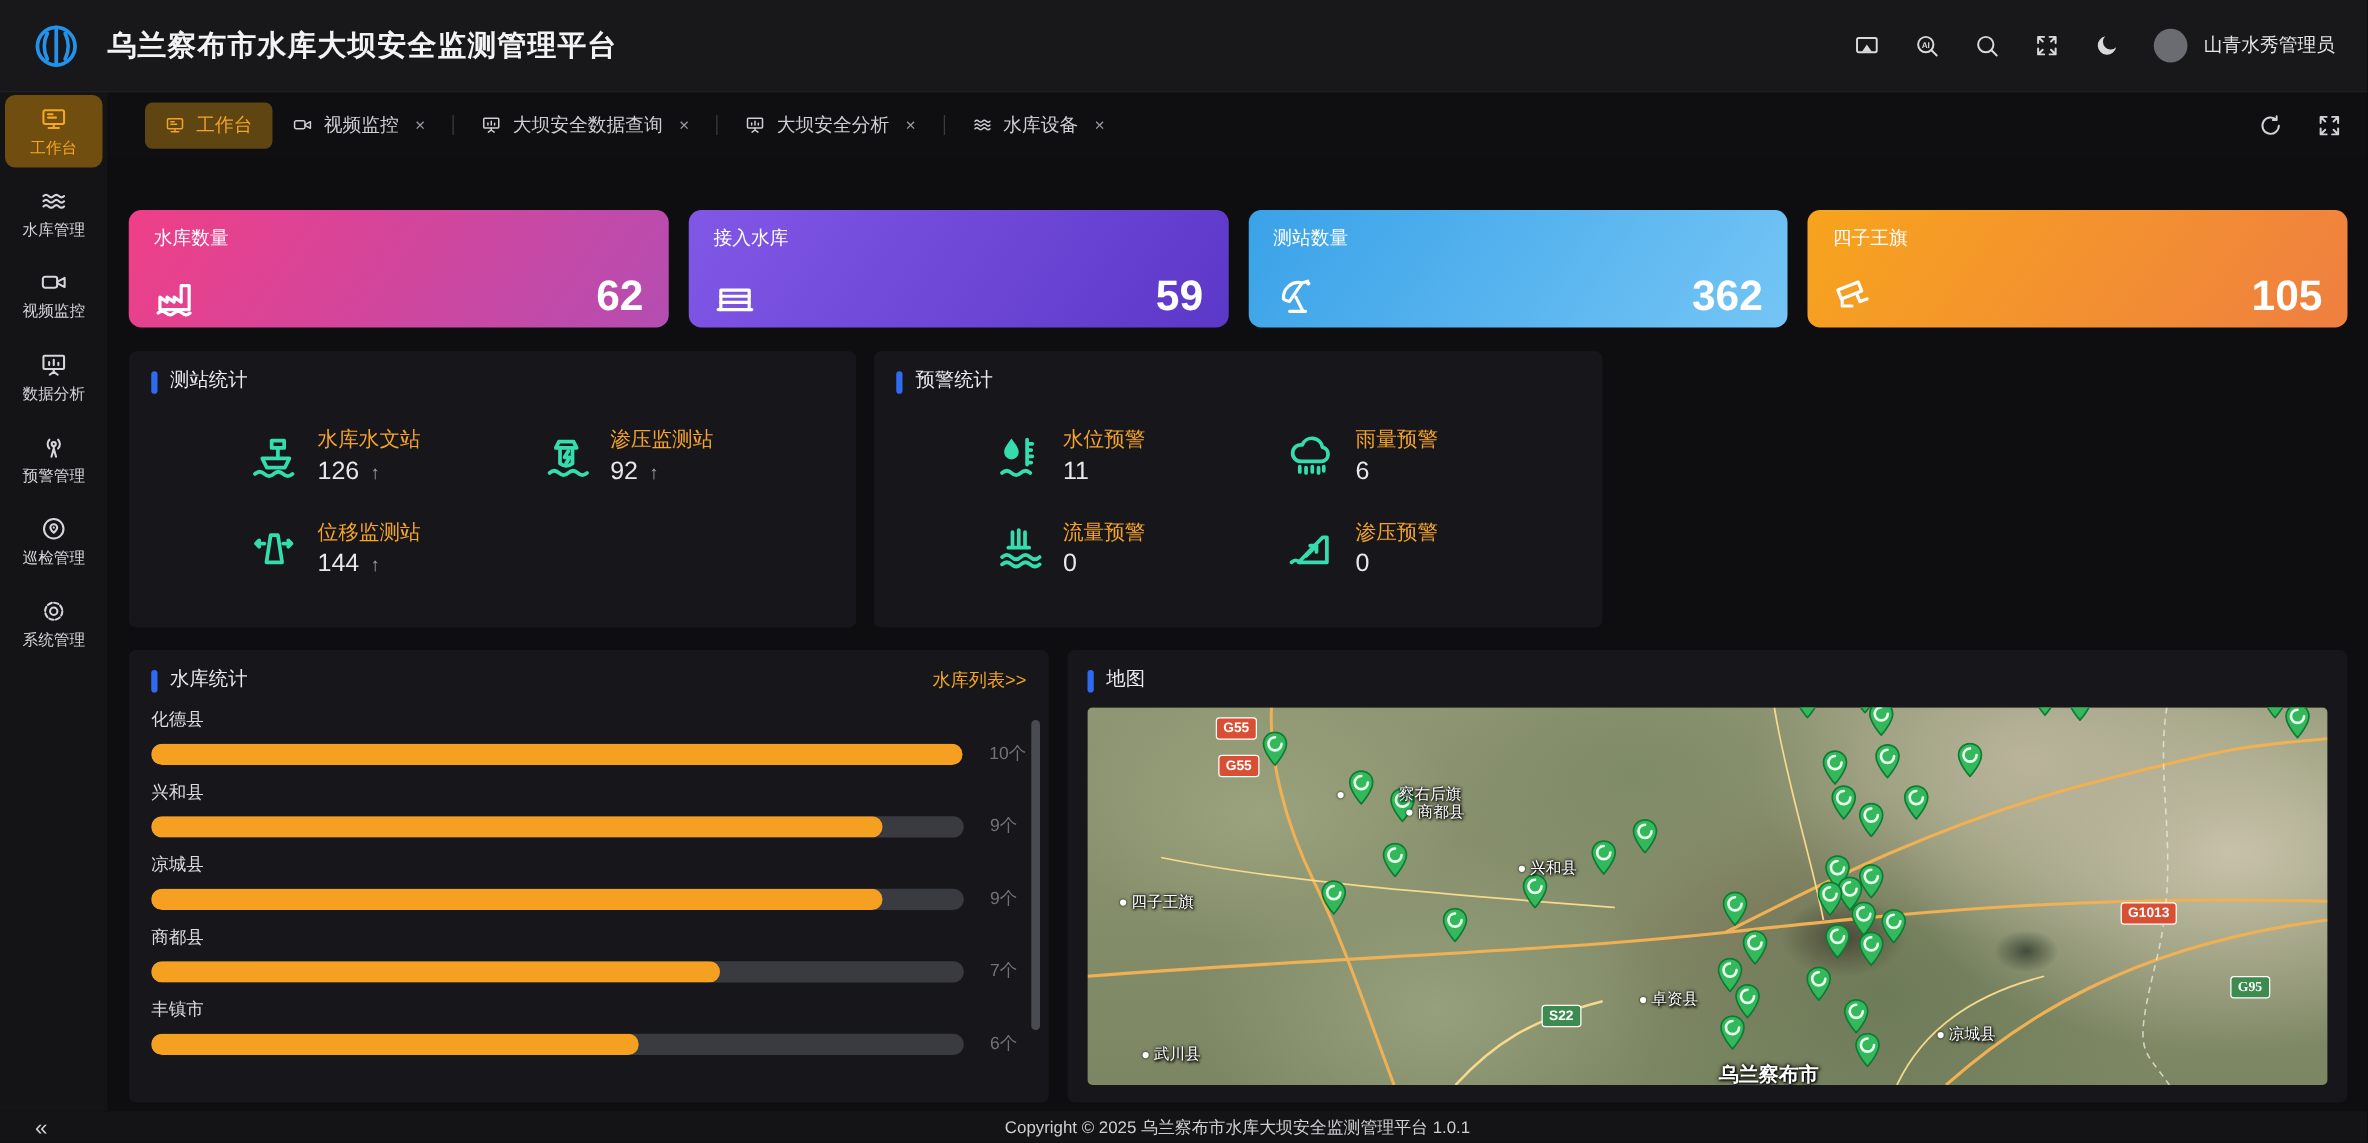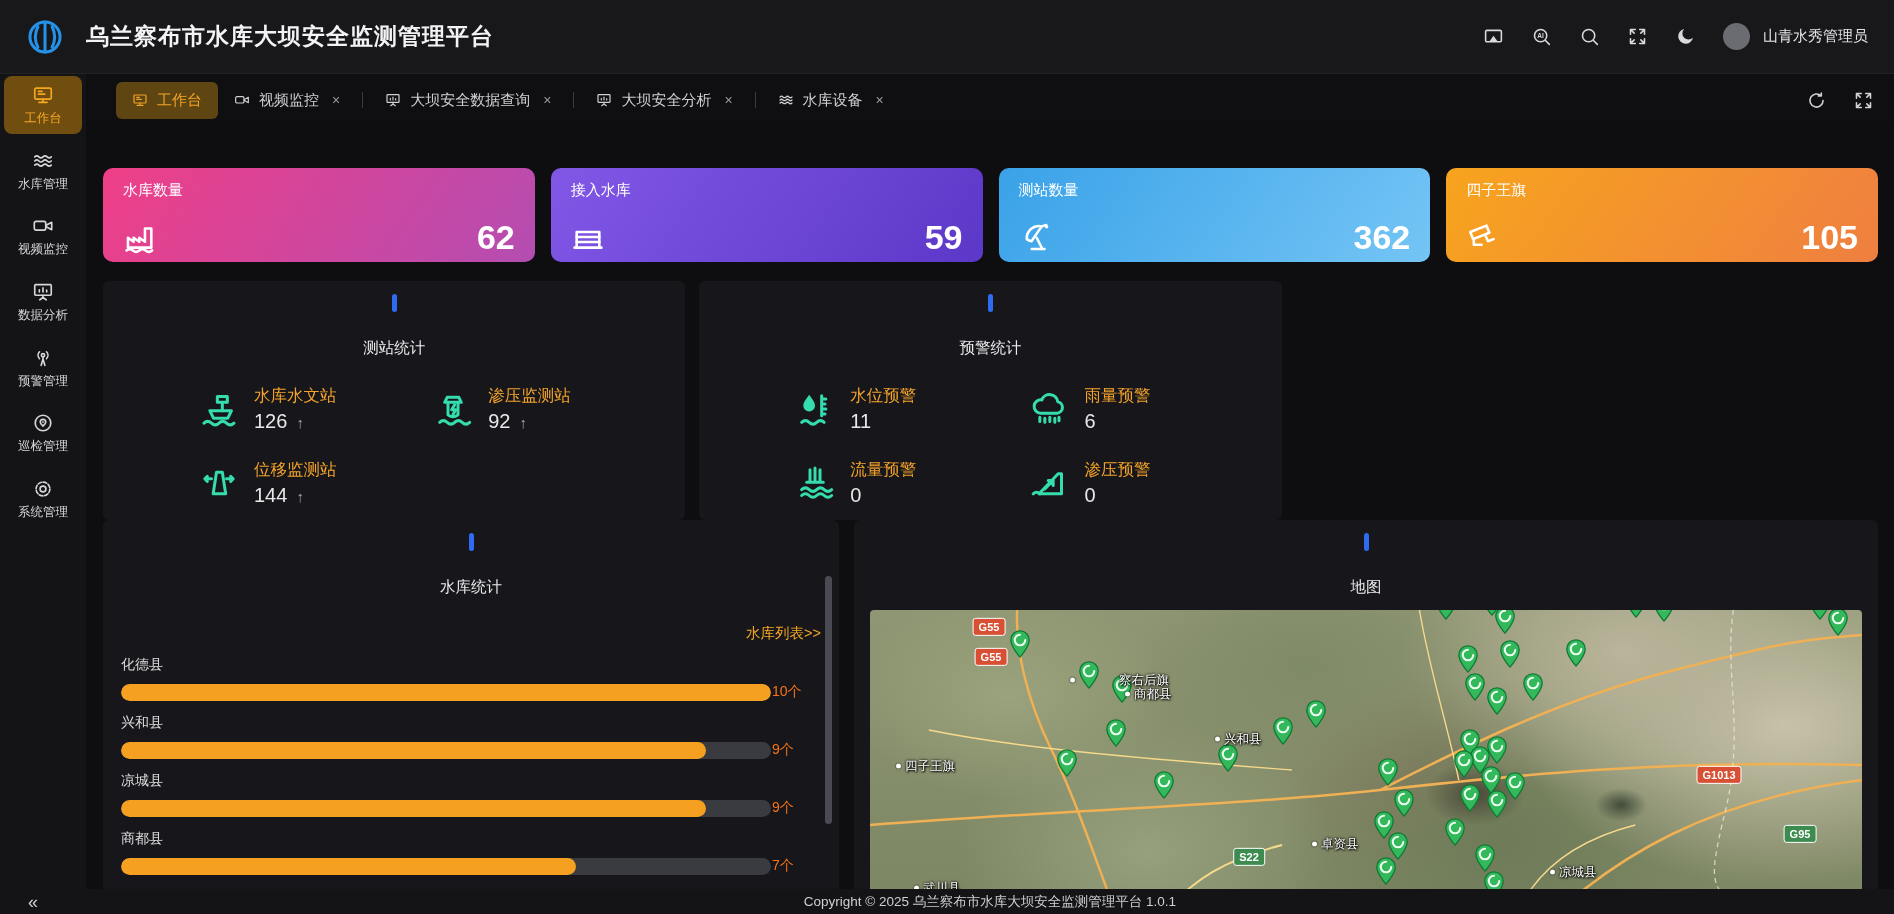--- a/index.html
+++ b/index.html
@@ -54,21 +54,21 @@
 
   .cards-row{margin-top:28px;display:grid;grid-template-columns:repeat(4,1fr);gap:16px;height:94px;}
   .stat-card{border-radius:10px;position:relative;padding:13px 20px;box-sizing:border-box;color:#fff;cursor:pointer;}
   .card-title{font-size:15px;}
   .card-bottom{position:absolute;left:20px;right:20px;bottom:8px;display:flex;align-items:flex-end;justify-content:space-between;}
   .card-bottom .icn{width:34px;height:34px;color:#fff;}
   .card-value{font-size:34px;font-weight:bold;line-height:1;}
 
   .panels-row{margin-top:19px;display:grid;grid-template-columns:1fr 1fr 1fr;gap:14px;height:221px;}
   .panel{background:#17171b;border-radius:6px;padding:13px 18px;box-sizing:border-box;position:relative;}
-  .panel-head{display:flex;align-items:center;gap:26px;flex-direction:column;}
+  .panel-head{display:flex;align-items:flex-end;gap:10px;}
   .head-bar{width:5px;height:18px;border-radius:3px;background:#2e6bf0;}
   .panel-title{font-size:15.5px;color:#ebebee;}
   .panel-link{margin-left:auto;color:#f5a623;font-size:14.5px;cursor:pointer;}
 
   .stat-grid{display:grid;grid-template-columns:1fr 1fr;row-gap:26px;padding:26px 0 0 78px;}
   .stat-item{display:flex;align-items:center;gap:15px;}
   .stat-item .icn{width:40px;height:40px;color:#35dcae;}
   .si-label{font-size:16.5px;color:#f5a32a;margin-bottom:3px;}
   .si-value{font-size:20px;color:#e8e8ea;}
   .si-trend{font-size:15px;color:#a2a2a8;margin-left:9px;}
@@ -81,21 +81,21 @@
   .gauge-value{position:absolute;left:0;right:0;top:50%;transform:translateY(-50%);z-index:2;
     font-size:16.5px;font-weight:bold;color:#f4f4f6;}
 
   .bottom-row{margin-top:18px;display:grid;grid-template-columns:736px 1fr;gap:15px;height:362px;}
   .bars-panel{overflow:hidden;}
   .bar-rows{margin-top:6px;}
   .bar-row-label{font-size:14px;color:#dcdcde;margin:13px 0 9px;}
   .bar-line{display:flex;align-items:center;}
   .bar-track{width:650px;height:17px;border-radius:9px;background:#3a3a41;overflow:hidden;}
   .bar-fill{height:17px;border-radius:9px;background:#f5a021;}
-  .bar-value{font-size:14px;color:#f97316;margin-left:1px;white-space:nowrap;}
+  .bar-value{font-size:14px;color:#737373;margin-left:21px;white-space:nowrap;}
   .vscroll{position:absolute;right:7px;top:56px;width:7px;height:248px;border-radius:4px;background:#4a4a52;}
 
   .map-panel{padding:13px 16px;}
   .map-box{margin-top:12px;position:relative;height:302px;border-radius:4px;overflow:hidden;
     background-color:#8b9070;
     background-image:
       radial-gradient(230px 150px at 14% 28%,#9aa37d 0%,rgba(154,163,125,0) 70%),
       radial-gradient(260px 170px at 44% 18%,#7f8a66 0%,rgba(127,138,102,0) 70%),
       radial-gradient(320px 210px at 76% 14%,#b9b49a 0%,rgba(185,180,154,0) 70%),
       radial-gradient(380px 230px at 92% 38%,#c9c3ab 0%,rgba(201,195,171,0) 70%),
@@ -109,21 +109,21 @@
     background:radial-gradient(closest-side,#2f3a2b,rgba(47,58,43,0));opacity:.8;}
   .map-roads{position:absolute;left:0;top:0;width:100%;height:100%;}
   .map-pin{position:absolute;transform:translate(-50%,-100%);}
   .map-badge{position:absolute;transform:translate(-50%,-50%);font-size:11px;font-weight:bold;color:#fff;
     padding:1px 5px;border-radius:3px;border:1px solid #fff;line-height:1.3;white-space:nowrap;}
   .map-badge.g{background:#d94f33;}
   .map-badge.s{background:#3d8b4f;}
   .map-label{position:absolute;transform:translate(0,-50%);font-size:12.5px;color:#fff;white-space:nowrap;
     text-shadow:0 0 3px #000,0 0 2px #000,1px 1px 2px #000;display:flex;align-items:center;gap:4px;}
   .map-label .dot{width:5px;height:5px;border-radius:50%;background:#fff;box-shadow:0 0 2px #000;}
-  .map-city{position:absolute;transform:translate(-50%,-50%);font-size:10px;font-weight:normal;color:#fff;
+  .map-city{position:absolute;transform:translate(-50%,-50%);font-size:16px;font-weight:bold;color:#fff;
     text-shadow:0 0 4px #000,0 0 2px #000,1px 1px 2px #000;white-space:nowrap;padding-left:42px;}
 </style>
 </head>
 <body>
 
 <div class="header">
   <span class="icn logo">
     <svg viewBox="0 0 24 24" fill="none" stroke="currentColor" stroke-width="1.9" stroke-linecap="round">
       <circle cx="12" cy="12" r="9.5"></circle>
         <path d="M12 2.5v19M7.5 5.5c-2 4-2 9 0 13M16.5 5.5c2 4 2 9 0 13"></path>
@@ -644,21 +644,21 @@
                 <path d="M12 1C6 1 1.5 5.6 1.5 11.5 1.5 19.5 12 31 12 31s10.5-11.5 10.5-19.5C22.5 5.6 18 1 12 1z" fill="#33b95c" stroke="#0e7a33" stroke-width="1.5"></path>
                 <path d="M12 5.5a6 6 0 1 0 6 6" fill="none" stroke="#eaffef" stroke-width="2.4" stroke-linecap="round"></path>
               </svg></div>
             <div class="map-pin" style="left: 794px; top: 16px;"><svg width="21" height="28" viewBox="0 0 24 32">
                 <path d="M12 1C6 1 1.5 5.6 1.5 11.5 1.5 19.5 12 31 12 31s10.5-11.5 10.5-19.5C22.5 5.6 18 1 12 1z" fill="#33b95c" stroke="#0e7a33" stroke-width="1.5"></path>
                 <path d="M12 5.5a6 6 0 1 0 6 6" fill="none" stroke="#eaffef" stroke-width="2.4" stroke-linecap="round"></path>
               </svg></div>
             <div class="map-badge g" style="left: 119px; top: 17px;">G55</div>
             <div class="map-badge g" style="left: 121px; top: 47px;">G55</div>
             <div class="map-badge g" style="left: 849px; top: 165px;">G1013</div>
-            <div class="map-badge s" style="left: 930px; top: 224px;">G95</div>
+            <div class="map-badge s" style="left: 930px; top: 224px; font-family: Liberation Serif, serif;">G95</div>
             <div class="map-badge s" style="left: 379px; top: 247px;">S22</div>
             <div class="map-label" style="left: 26px; top: 156px;">
               <span class="dot"></span>
               <span>四子王旗</span>
             </div>
             <div class="map-label" style="left: 200px; top: 70px; gap: 44px;">
               <span class="dot"></span>
               <span>察右后旗</span>
             </div>
             <div class="map-label" style="left: 255px; top: 84px;">

